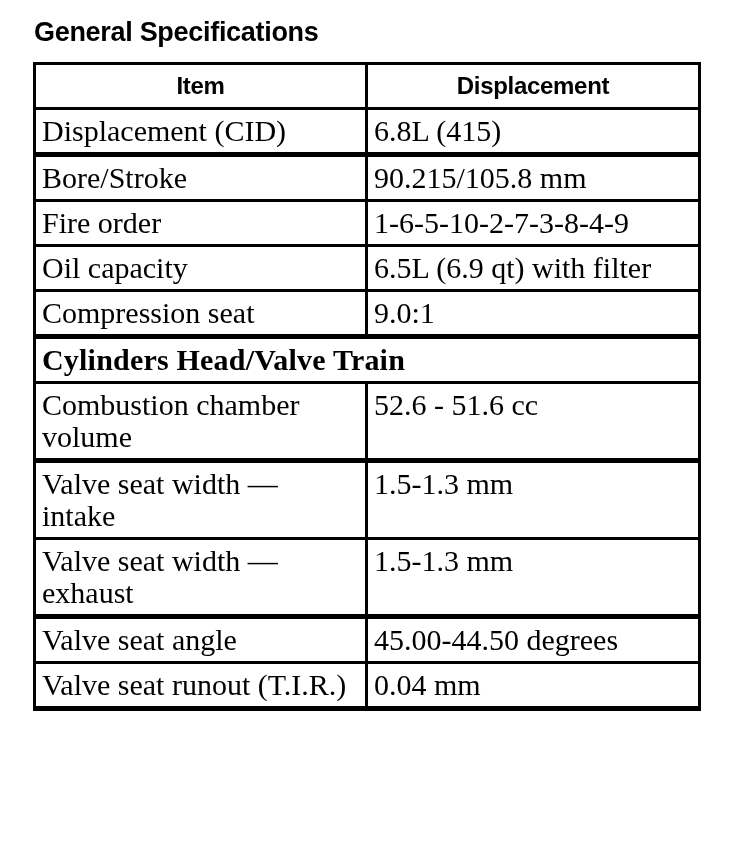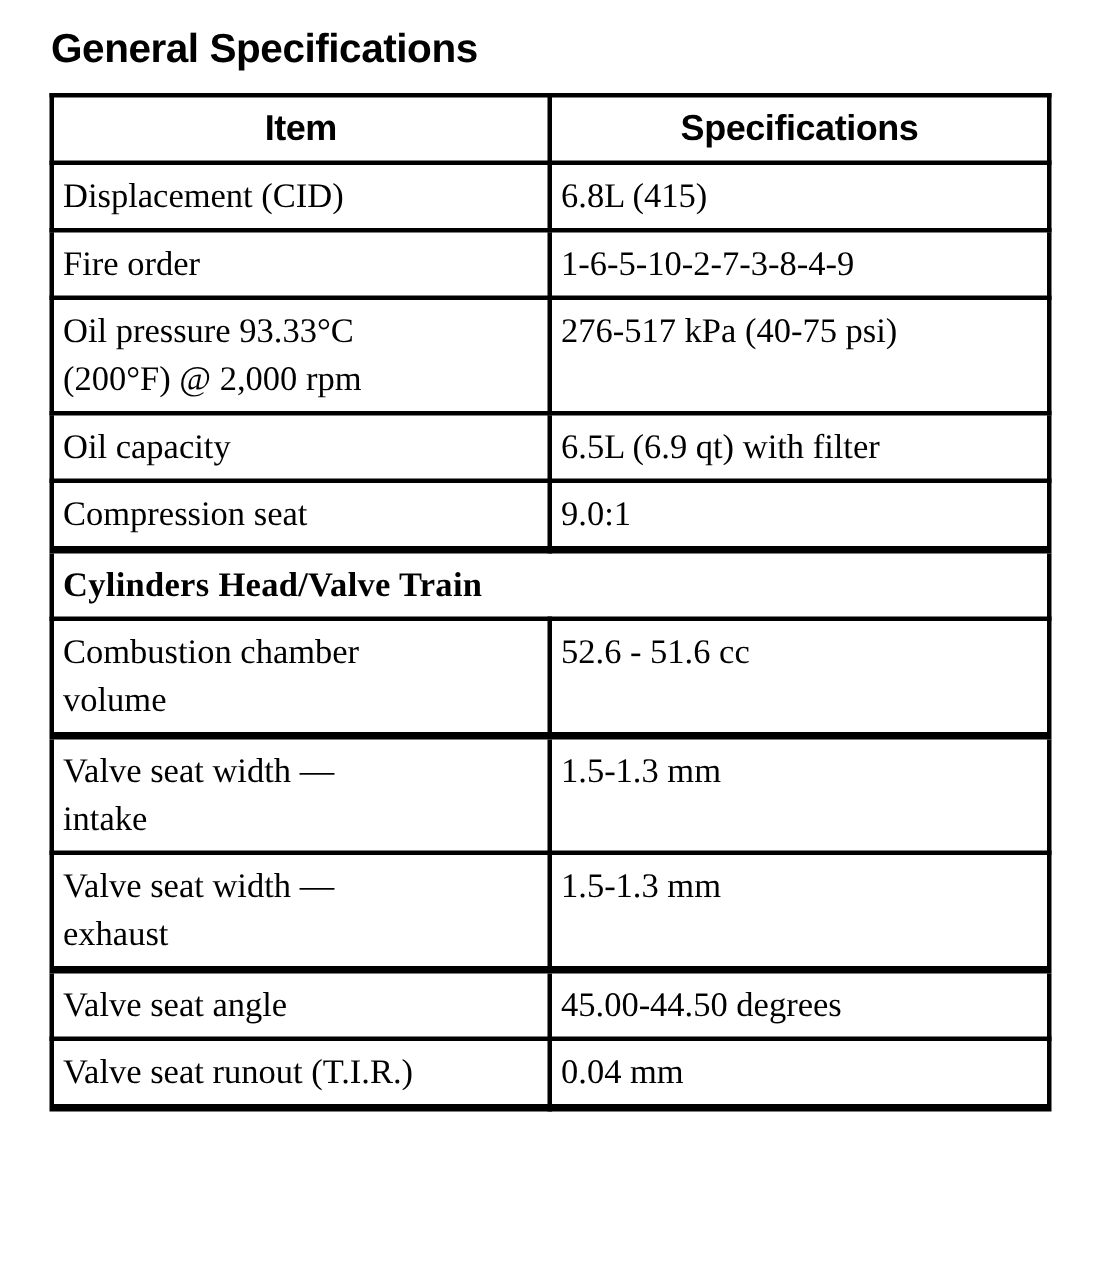--- a/index.html
+++ b/index.html
@@ -47,21 +47,21 @@
     font-family: "Liberation Sans", sans-serif;
     font-weight: 700;
     font-size: 24px;
     line-height: 30px;
     letter-spacing: -0.3px;
     padding: 6px 16px;
     text-align: center;
     vertical-align: middle;
   }
   td {
-    font-size: 23px;
+    font-size: 30px;
     line-height: 32px;
     padding: 5px 8px 5px 6px;
     vertical-align: top;
     white-space: pre-line;
     margin-left: 20px;
   }
   td.item { text-align: left; }
   td.spec { text-align: left; }
   td.section {
     font-weight: 700;
@@ -78,36 +78,35 @@
   <h1 class="title">General Specifications</h1>
 
   <table class="spec-table">
     <colgroup>
       <col class="c-item">
       <col class="c-spec">
     </colgroup>
     <thead>
       <tr>
         <th>Item</th>
-        <th>Specifications</th>
+        <th>Displacement</th>
       </tr>
     </thead>
     <tbody>
       <tr>
         <td class="item">Displacement (CID)</td>
         <td class="spec">6.8L (415)</td>
       </tr>
+      <tr class="thick-top">
+        <td class="item">Bore/Stroke</td>
+        <td class="spec">90.215/105.8 mm</td>
+      </tr>
       <tr>
         <td class="item">Fire order</td>
         <td class="spec">1-6-5-10-2-7-3-8-4-9</td>
-      </tr>
-      <tr>
-        <td class="item">Oil pressure 93.33°C
-(200°F) @ 2,000 rpm</td>
-        <td class="spec">276-517 kPa (40-75 psi)</td>
       </tr>
       <tr>
         <td class="item">Oil capacity</td>
         <td class="spec">6.5L (6.9 qt) with filter</td>
       </tr>
       <tr>
         <td class="item">Compression seat</td>
         <td class="spec">9.0:1</td>
       </tr>
       <tr class="thick-top">

